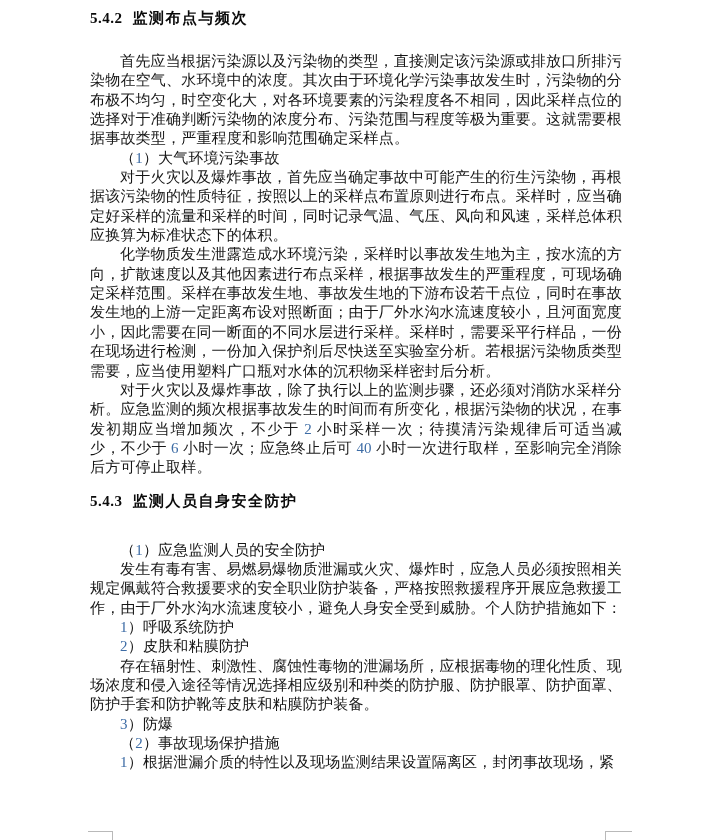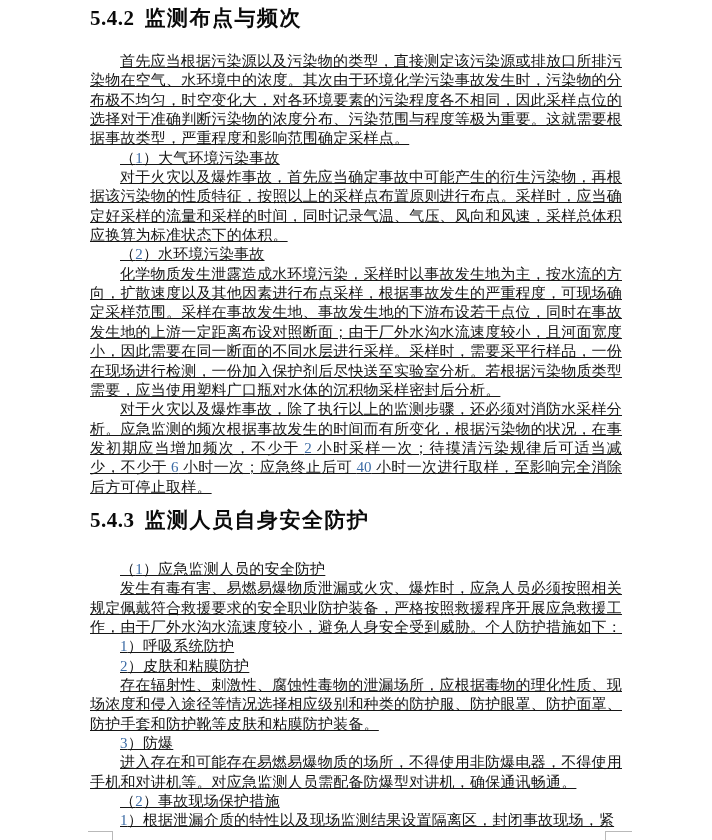--- a/index.html
+++ b/index.html
@@ -15,24 +15,23 @@
   }
   .para{
     margin:0;
     font-size:15px;
     line-height:19.35px;
     text-align:justify;
     text-indent:2em;
     color:var(--text-color,#161616);
     letter-spacing:0.2px;
     word-break:break-all;
-    text-decoration:underline;
   }
   .heading{
-    font-size:21px;
+    font-size:15px;
     font-weight:700;
     color:var(--heading-color,#0a0a0a);
     margin:0;
     line-height:26px;
     text-indent:0;
   }
   .heading-first{margin:5px 0 21px 0;}
   .heading-later{margin:10px 0 27px 0;}
   .heading .num{letter-spacing:0.5px;}
   .heading .title{margin-left:10px;letter-spacing:1.5px;}
@@ -51,29 +50,27 @@
 </style>
 </head>
 <body>
 
 <div class="page">
   <div class="content">
       <h2 class="heading heading-first"><span class="num">5.4.2</span><span class="title">监测布点与频次</span></h2>
       <p class="para">首先应当根据污染源以及污染物的类型，直接测定该污染源或排放口所排污染物在空气、水环境中的浓度。其次由于环境化学污染事故发生时，污染物的分布极不均匀，时空变化大，对各环境要素的污染程度各不相同，因此采样点位的选择对于准确判断污染物的浓度分布、污染范围与程度等极为重要。这就需要根据事故类型，严重程度和影响范围确定采样点。</p>
       <p class="para">（<span class="digit">1</span>）大气环境污染事故</p>
       <p class="para">对于火灾以及爆炸事故，首先应当确定事故中可能产生的衍生污染物，再根据该污染物的性质特征，按照以上的采样点布置原则进行布点。采样时，应当确定好采样的流量和采样的时间，同时记录气温、气压、风向和风速，采样总体积应换算为标准状态下的体积。</p>
-      <p class="para">（<span class="digit">2</span>）水环境污染事故</p>
       <p class="para">化学物质发生泄露造成水环境污染，采样时以事故发生地为主，按水流的方向，扩散速度以及其他因素进行布点采样，根据事故发生的严重程度，可现场确定采样范围。采样在事故发生地、事故发生地的下游布设若干点位，同时在事故发生地的上游一定距离布设对照断面；由于厂外水沟水流速度较小，且河面宽度小，因此需要在同一断面的不同水层进行采样。采样时，需要采平行样品，一份在现场进行检测，一份加入保护剂后尽快送至实验室分析。若根据污染物质类型需要，应当使用塑料广口瓶对水体的沉积物采样密封后分析。</p>
       <p class="para">对于火灾以及爆炸事故，除了执行以上的监测步骤，还必须对消防水采样分析。应急监测的频次根据事故发生的时间而有所变化，根据污染物的状况，在事发初期应当增加频次，不少于 <span class="digit">2</span> 小时采样一次；待摸清污染规律后可适当减少，不少于 <span class="digit">6</span> 小时一次；应急终止后可 <span class="digit">40</span> 小时一次进行取样，至影响完全消除后方可停止取样。</p>
       <h2 class="heading heading-later"><span class="num">5.4.3</span><span class="title">监测人员自身安全防护</span></h2>
       <p class="para">（<span class="digit">1</span>）应急监测人员的安全防护</p>
       <p class="para">发生有毒有害、易燃易爆物质泄漏或火灾、爆炸时，应急人员必须按照相关规定佩戴符合救援要求的安全职业防护装备，严格按照救援程序开展应急救援工作，由于厂外水沟水流速度较小，避免人身安全受到威胁。个人防护措施如下：</p>
       <p class="para"><span class="digit">1</span>）呼吸系统防护</p>
       <p class="para"><span class="digit">2</span>）皮肤和粘膜防护</p>
       <p class="para">存在辐射性、刺激性、腐蚀性毒物的泄漏场所，应根据毒物的理化性质、现场浓度和侵入途径等情况选择相应级别和种类的防护服、防护眼罩、防护面罩、防护手套和防护靴等皮肤和粘膜防护装备。</p>
       <p class="para"><span class="digit">3</span>）防爆</p>
-      <p class="para">进入存在和可能存在易燃易爆物质的场所，不得使用非防爆电器，不得使用手机和对讲机等。对应急监测人员需配备防爆型对讲机，确保通讯畅通。</p>
       <p class="para">（<span class="digit">2</span>）事故现场保护措施</p>
       <p class="para"><span class="digit">1</span>）根据泄漏介质的特性以及现场监测结果设置隔离区，封闭事故现场，紧</p>
     </div>
   <div class="boundary-mark boundary-mark-left"></div>
   <div class="boundary-mark boundary-mark-right"></div>
 </div>
 
 </body></html>

